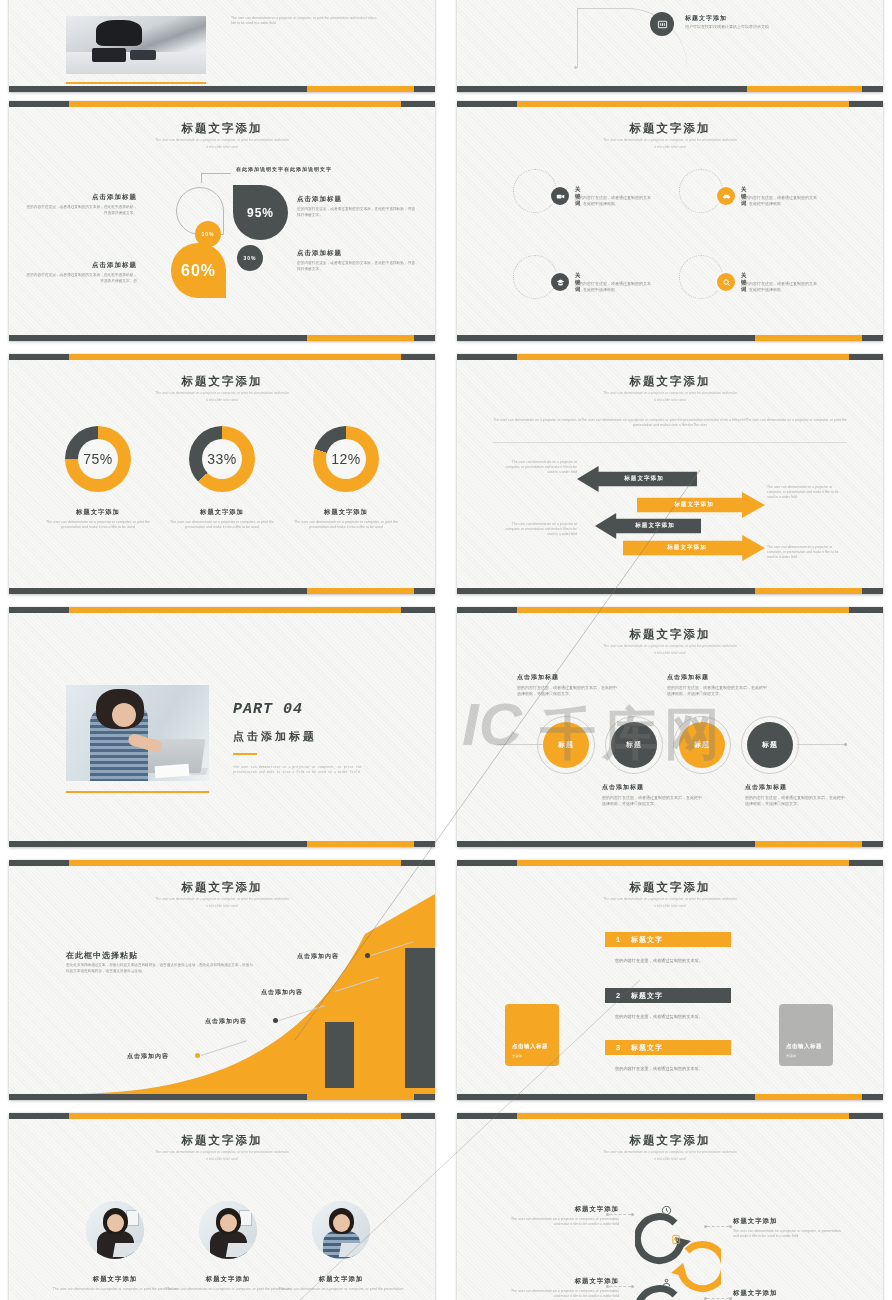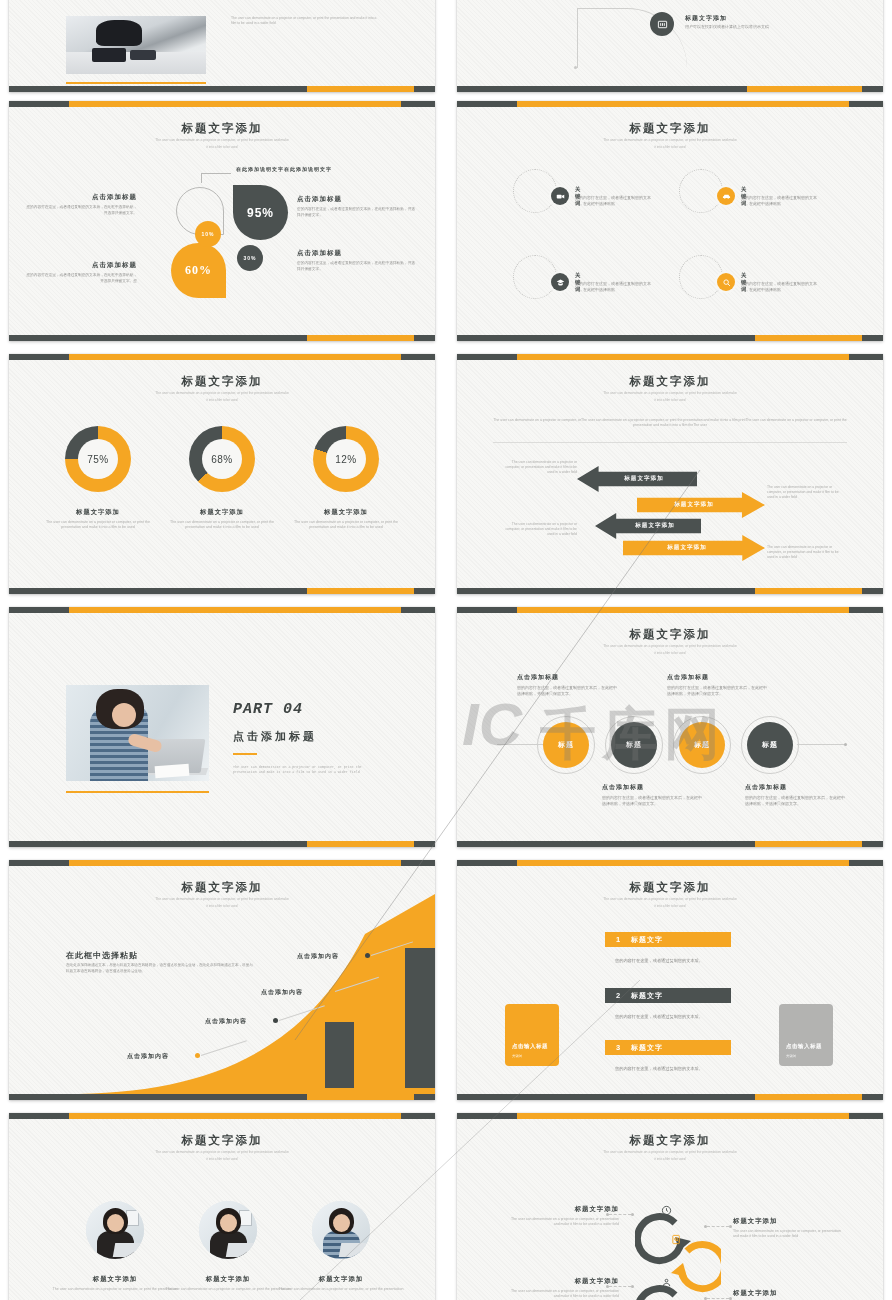--- a/index.html
+++ b/index.html
@@ -77,21 +77,21 @@
 
   
   #sl2 { left:9px; top:101px; }
   .petal { position:absolute; border-radius:50%; }
   .pt-50 { left:224px; top:78px; width:55px; height:55px; background:#4b5150; border-top-left-radius:0; color:#fff; }
   .pt-60 { left:162px; top:136px; width:55px; height:55px; background:#f5a623; border-bottom-right-radius:0; color:#fff; }
   .pt-out{ left:167px; top:80px; width:48px; height:48px; border:1px solid #b9b9b7; background:transparent; border-bottom-right-radius:0;}
   .pt-10 { left:186px; top:114px; width:26px; height:26px; background:#f5a623; color:#fff; }
   .pt-30 { left:228px; top:138px; width:26px; height:26px; background:#4b5150; color:#fff; }
   .pt-lbl { display:flex; align-items:center; justify-content:center; font-weight:bold; letter-spacing:1px;}
-  .f16 { font-size:12px;font-family:Liberation Serif, serif; } .f14{ font-size:12px;} .f7{ font-size:5px;}
+  .f16 { font-size:16px; } .f14{ font-size:12px;} .f7{ font-size:5px;}
   .p2-note { position:absolute; left:192px; top:53px; width:120px; height:14px; }
   .p2-note .ln { position:absolute; left:0; top:13px; width:30px; height:10px; border-left:0.8px solid #b9b9b7; border-top:0.8px solid #b9b9b7; }
   .p2-note .tx { position:absolute; left:35px; top:6px; font-size:5px; white-space:nowrap;}
   .cell-l { position:absolute; width:112px; text-align:right; }
   .cell-r { position:absolute; width:118px; text-align:left; }
   .cell-l .h, .cell-r .h { font-size:6.5px; margin-bottom:3px; }
   .cell-l .p, .cell-r .p { font-size:3.7px; }
 
   
   #sl3 { left:457px; top:101px; }
@@ -103,21 +103,21 @@
     box-shadow:0 0 0 2px #f7f7f5; }
   .kw .ic.d { background:#4b5150; } .kw .ic.o { background:#f5a623; }
   .kw .h { position:absolute; left:24px; top:-1px; font-size:5.4px; }
   .kw .p { position:absolute; left:24px; top:8px; width:78px; font-size:4px; }
 
   
   #sl4 { left:9px; top:354px; }
   .donut { position:absolute; width:66px; height:66px; border-radius:50%; }
   .donut .hole { position:absolute; left:13px; top:13px; width:40px; height:40px; border-radius:50%;
     background:#f7f7f5; display:flex; align-items:center; justify-content:center;
-    font-size:10px; color:#3f4544; letter-spacing:0.5px; }
+    font-size:14px; color:#3f4544; letter-spacing:0.5px; }
   .dcap { position:absolute; width:112px; text-align:center; }
   .dcap .h { font-size:6.3px; margin-bottom:3px; }
   .dcap .p { font-size:3.6px; }
 
   
   #sl5 { left:457px; top:354px; }
   .p5-lead { position:absolute; left:36px; top:58px; width:354px; font-size:3.5px; text-align:center; }
   .p5-hr { position:absolute; left:36px; top:82px; width:354px; height:1px; background:#dcdcda; }
   .arw { position:absolute; display:flex; align-items:center; color:#fff; font-weight:bold; letter-spacing:1px; font-size:5.6px; }
   .arw span { position:relative; z-index:2; }
@@ -374,21 +374,21 @@
     </div>
     <div class="body">
       <div class="s-title t18">标题文字添加</div>
       <div class="s-sub sub6">The user can demonstrate on a projector or computer, or print the presentation and make</div>
       <div class="s-sub s-sub2">it into a film to be used</div>
 
       <div class="donut" id="dn0" style="left: 56px; top: 66px; background: conic-gradient(rgb(245, 166, 35) 0deg, rgb(245, 166, 35) 270deg, rgb(75, 81, 80) 270deg, rgb(75, 81, 80) 360deg);">
         <div class="hole">75%</div>
       </div>
       <div class="donut" id="dn1" style="left: 180px; top: 66px; background: conic-gradient(rgb(245, 166, 35) 0deg, rgb(245, 166, 35) 226.8deg, rgb(75, 81, 80) 226.8deg, rgb(75, 81, 80) 360deg);">
-        <div class="hole">68%</div>
+        <div class="hole">33%</div>
       </div>
       <div class="donut" id="dn2" style="left: 304px; top: 66px; background: conic-gradient(rgb(245, 166, 35) 0deg, rgb(245, 166, 35) 288deg, rgb(75, 81, 80) 288deg, rgb(75, 81, 80) 360deg);">
         <div class="hole">12%</div>
       </div>
 
       <div class="dcap" style="left:33px;top:148px;">
         <div class="h h-cn">标题文字添加</div>
         <div class="p p-en">The user can demonstrate on a projector or computer, or print the presentation and make it into a film to be used</div>
       </div>
       <div class="dcap" style="left:157px;top:148px;">

